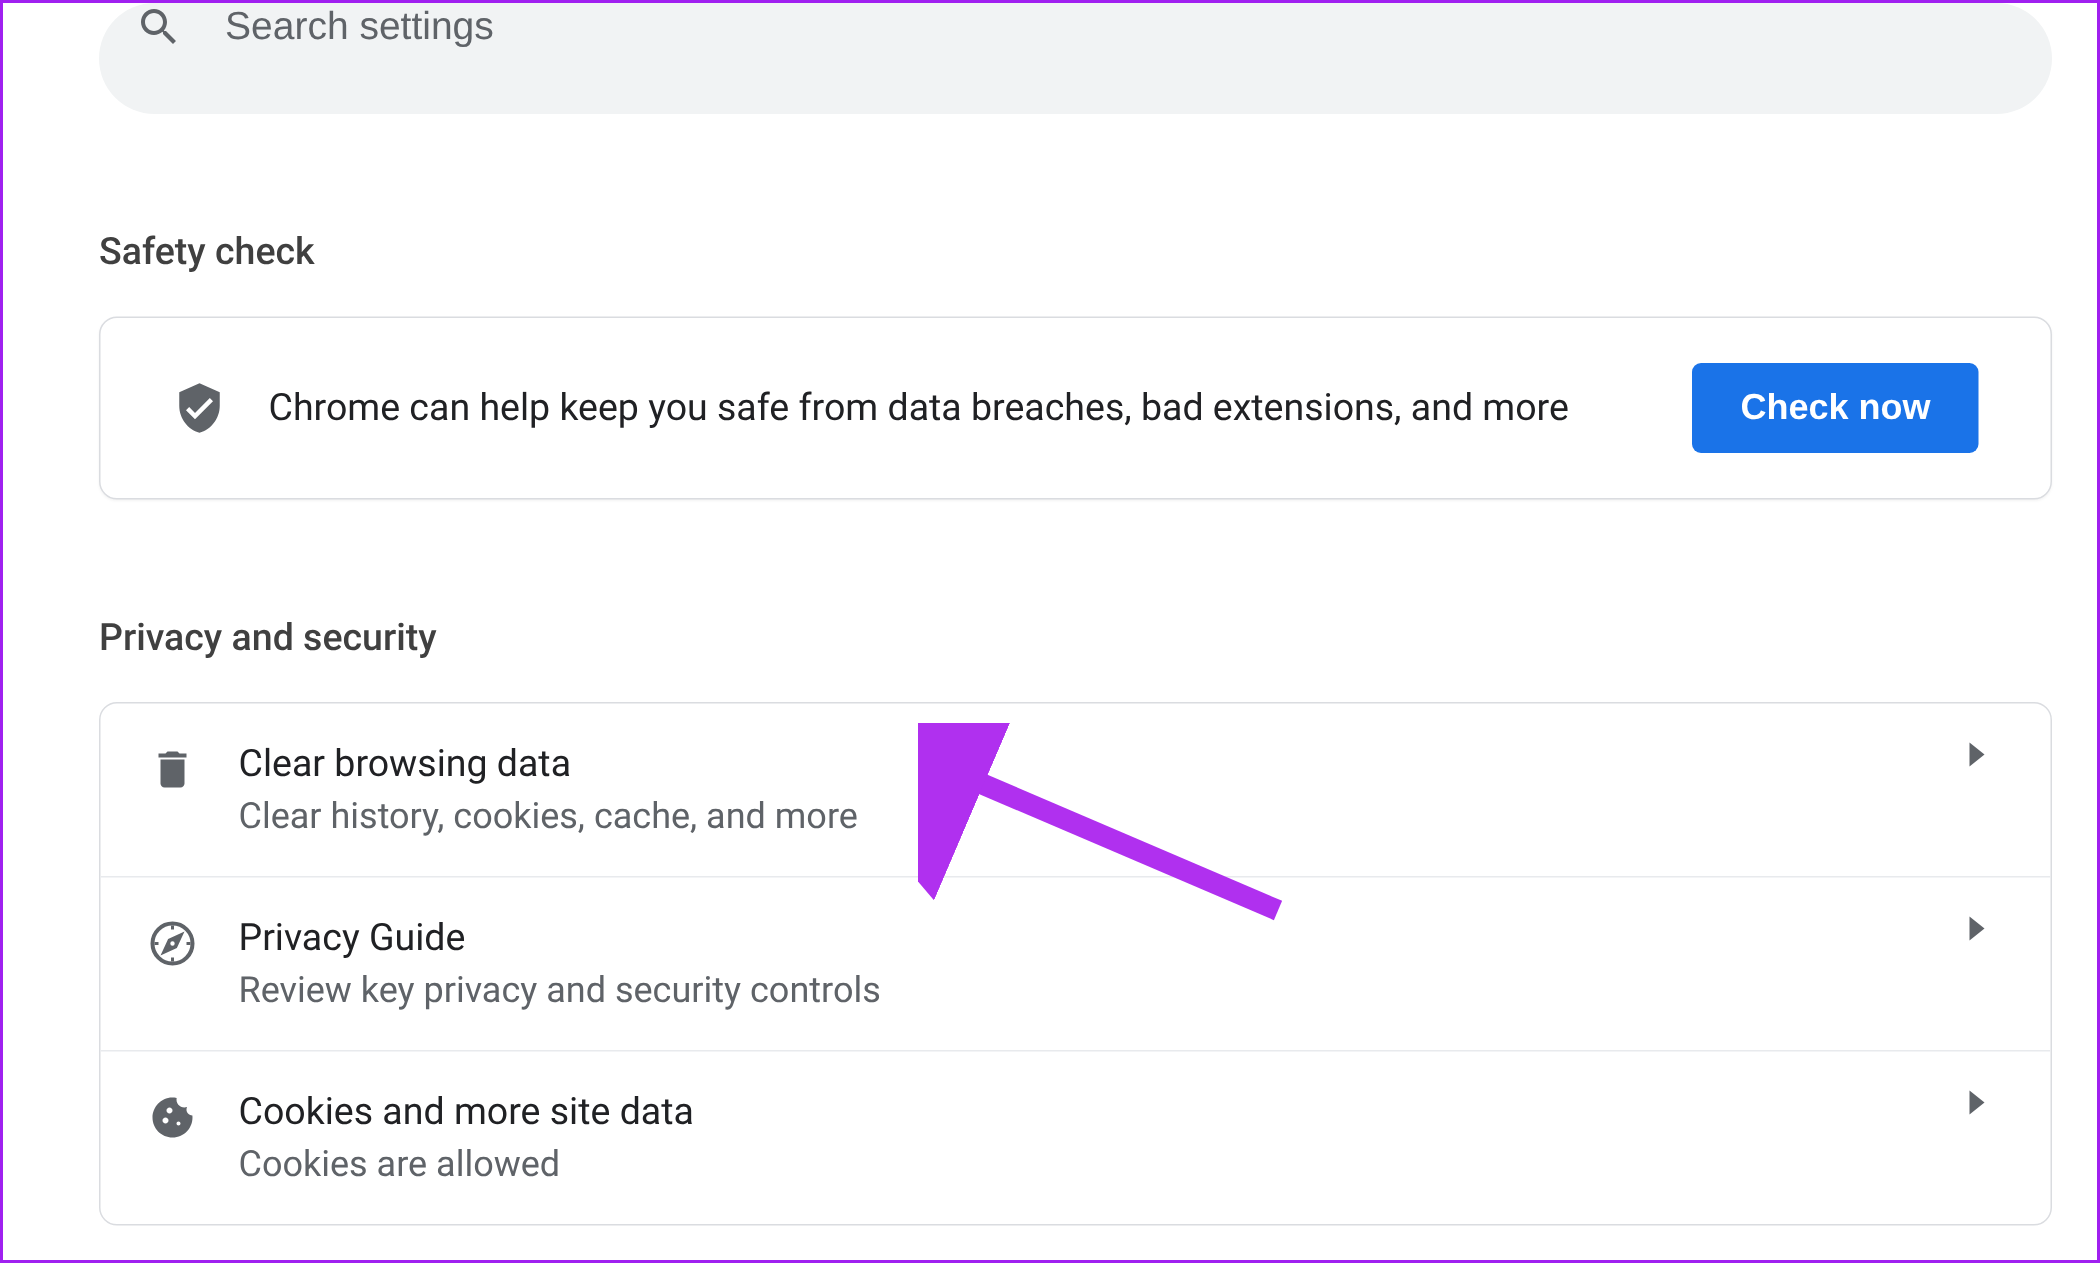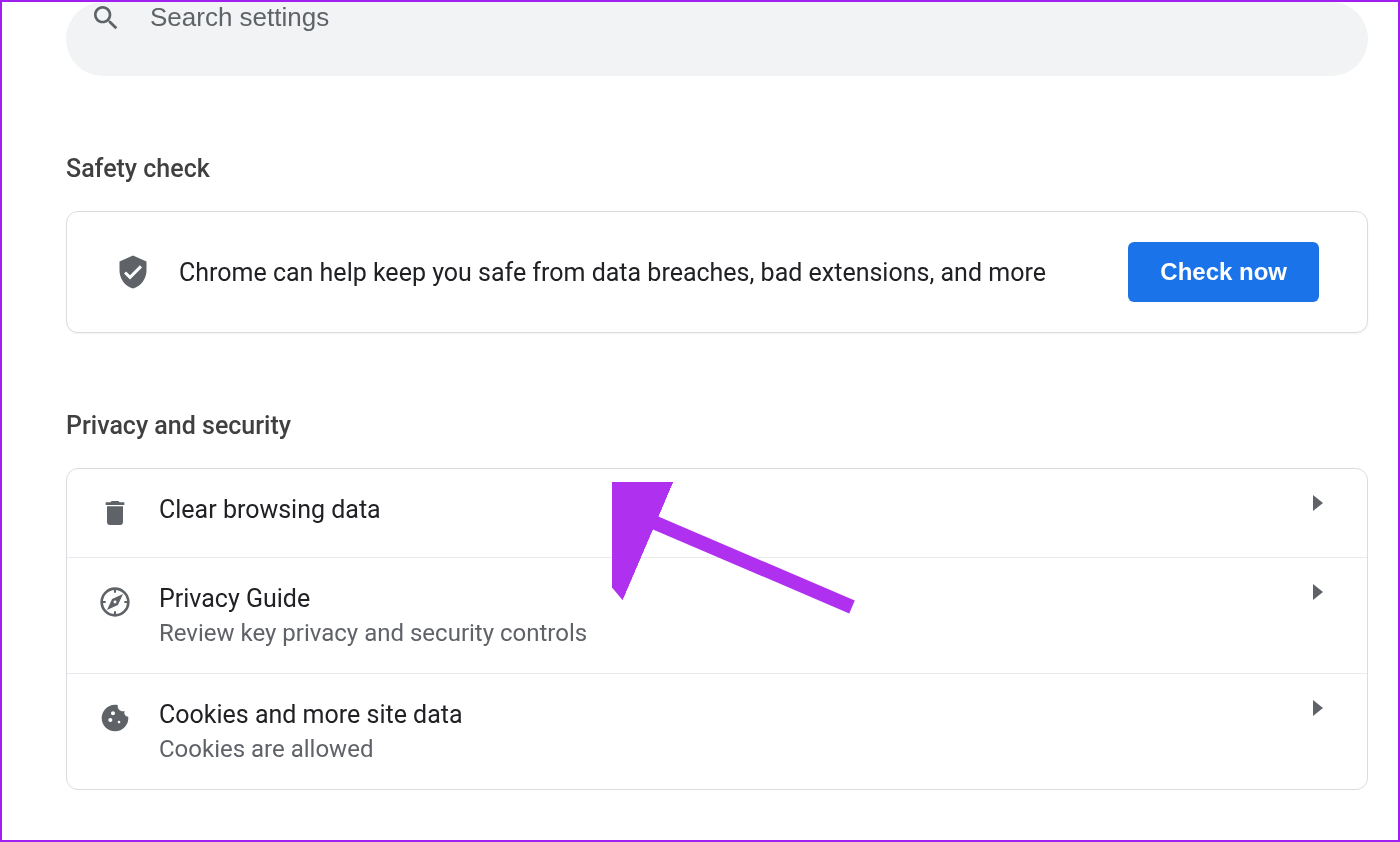--- a/index.html
+++ b/index.html
@@ -160,20 +160,21 @@
   <h2 class="section-title">Privacy and security</h2>
 
   <div class="privacy-list">
 
     <div class="list-item">
       <svg class="item-icon" viewBox="0 0 24 24">
         <path d="M6 19c0 1.1.9 2 2 2h8c1.1 0 2-.9 2-2V7H6v12zM19 4h-3.5l-1-1h-5l-1 1H5v2h14V4z"></path>
       </svg>
       <div class="item-text">
         <div class="item-title">Clear browsing data</div>
+        <div class="item-subtitle">Clear history, cookies, cache, and more</div>
       </div>
       <div class="chevron"></div>
     </div>
 
     <div class="list-item">
       <svg class="item-icon" viewBox="0 0 24 24">
         <path fill="none" stroke="#5f6368" stroke-width="2" d="M12 2 A10 10 0 1 0 12 22 A10 10 0 1 0 12 2"></path>
         <path d="M12 3 L12 5 M12 19 L12 21 M3 12 L5 12 M19 12 L21 12" stroke="#5f6368" stroke-width="1.5"></path>
         <path d="M14.19 14.19L6 18l3.81-8.19L18 6l-3.81 8.19z M12 10.9 a1.1 1.1 0 1 0 0 2.2 a1.1 1.1 0 1 0 0 -2.2"></path>
       </svg>

